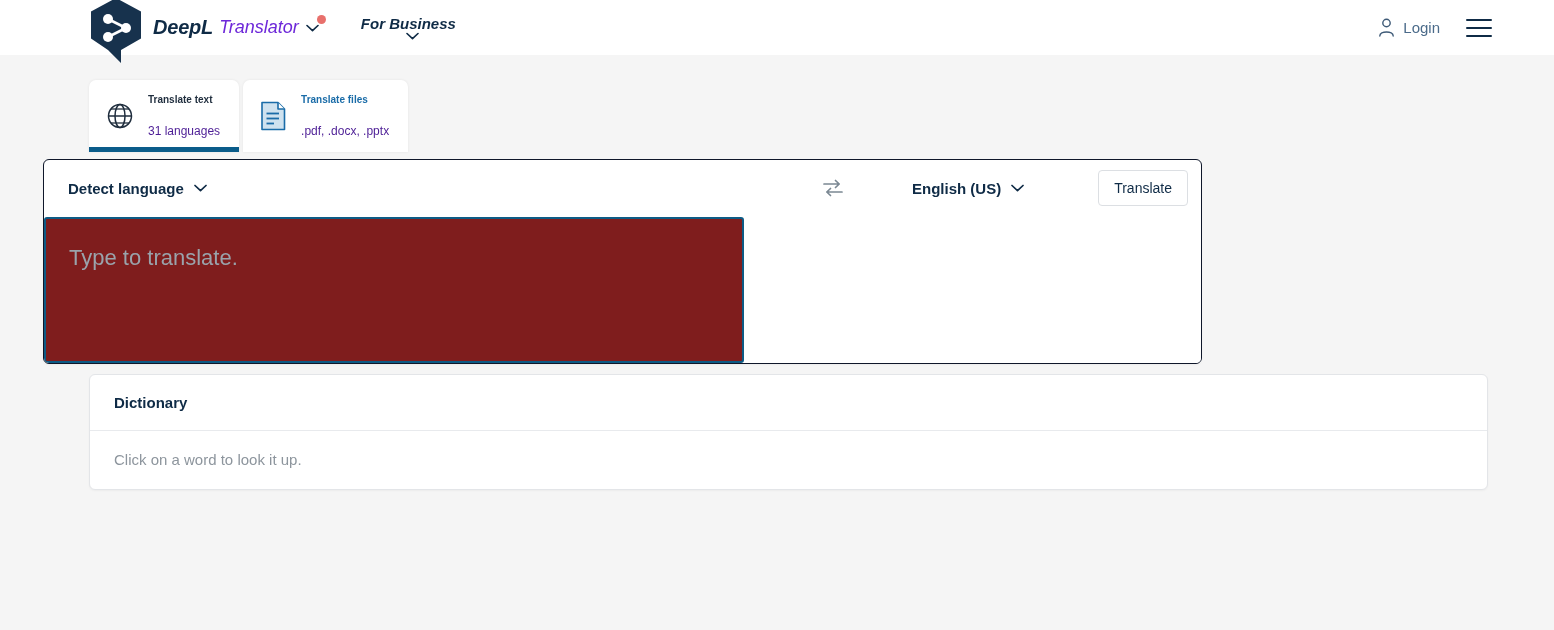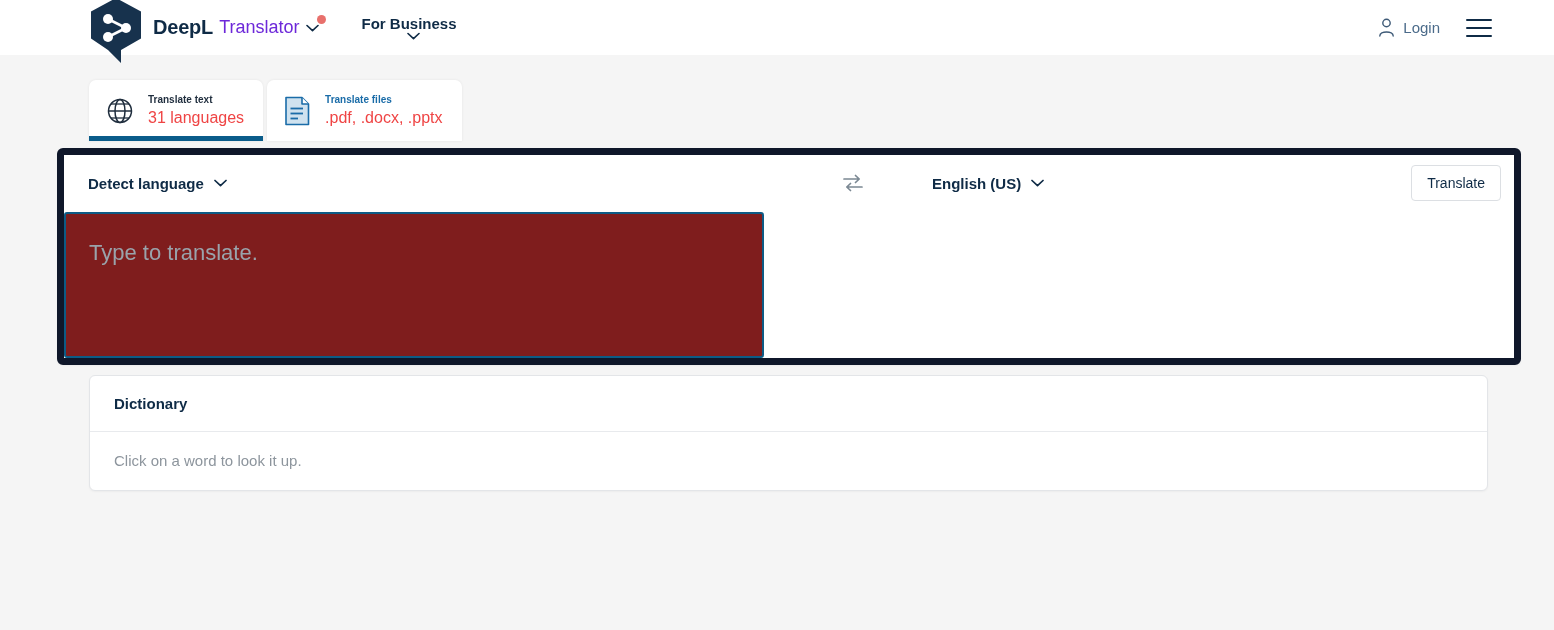--- a/index.html
+++ b/index.html
@@ -25,20 +25,21 @@
     display: flex;
     align-items: center;
     z-index: 20;
   }
 
   .brand-block {
     display: flex;
     align-items: center;
     margin-left: 88px;
     height: 55px;
+    font-style: italic;
   }
 
   .logo-hex {
     position: absolute;
     left: 88px;
     top: -2px;
     width: 56px;
     height: 66px;
     z-index: 30;
   }
@@ -162,32 +163,32 @@
     line-height: 1.25;
   }
   .tab-title {
     font-size: 10px;
     font-weight: bold;
     white-space: nowrap;
   }
   .tab.active .tab-title { color: #1f2d3d; }
   .tab.inactive .tab-title { color: #1a6ca8; }
   .tab-sub {
-    font-size: 16px;
-    color: #ef4444;
-    margin-top: 1px;
+    font-size: 12px;
+    color: #4c1d95;
+    margin-top: 17px;
     white-space: nowrap;
   }
 
   
   .translator-card {
-    margin: 7px 0 0 57px;
-    width: 1464px;
-    background: #ffffff;
-    border: 7px solid #0f172a;
+    margin: 7px 0 0 43px;
+    width: 1159px;
+    background: #ffffff;
+    border: 1px solid #0f172a;
     border-radius: 6px;
     box-shadow: 0 1px 2px rgba(0,0,0,0.04);
     overflow: hidden;
   }
 
   .lang-bar {
     height: 57px;
     display: flex;
     align-items: center;
     position: relative;

